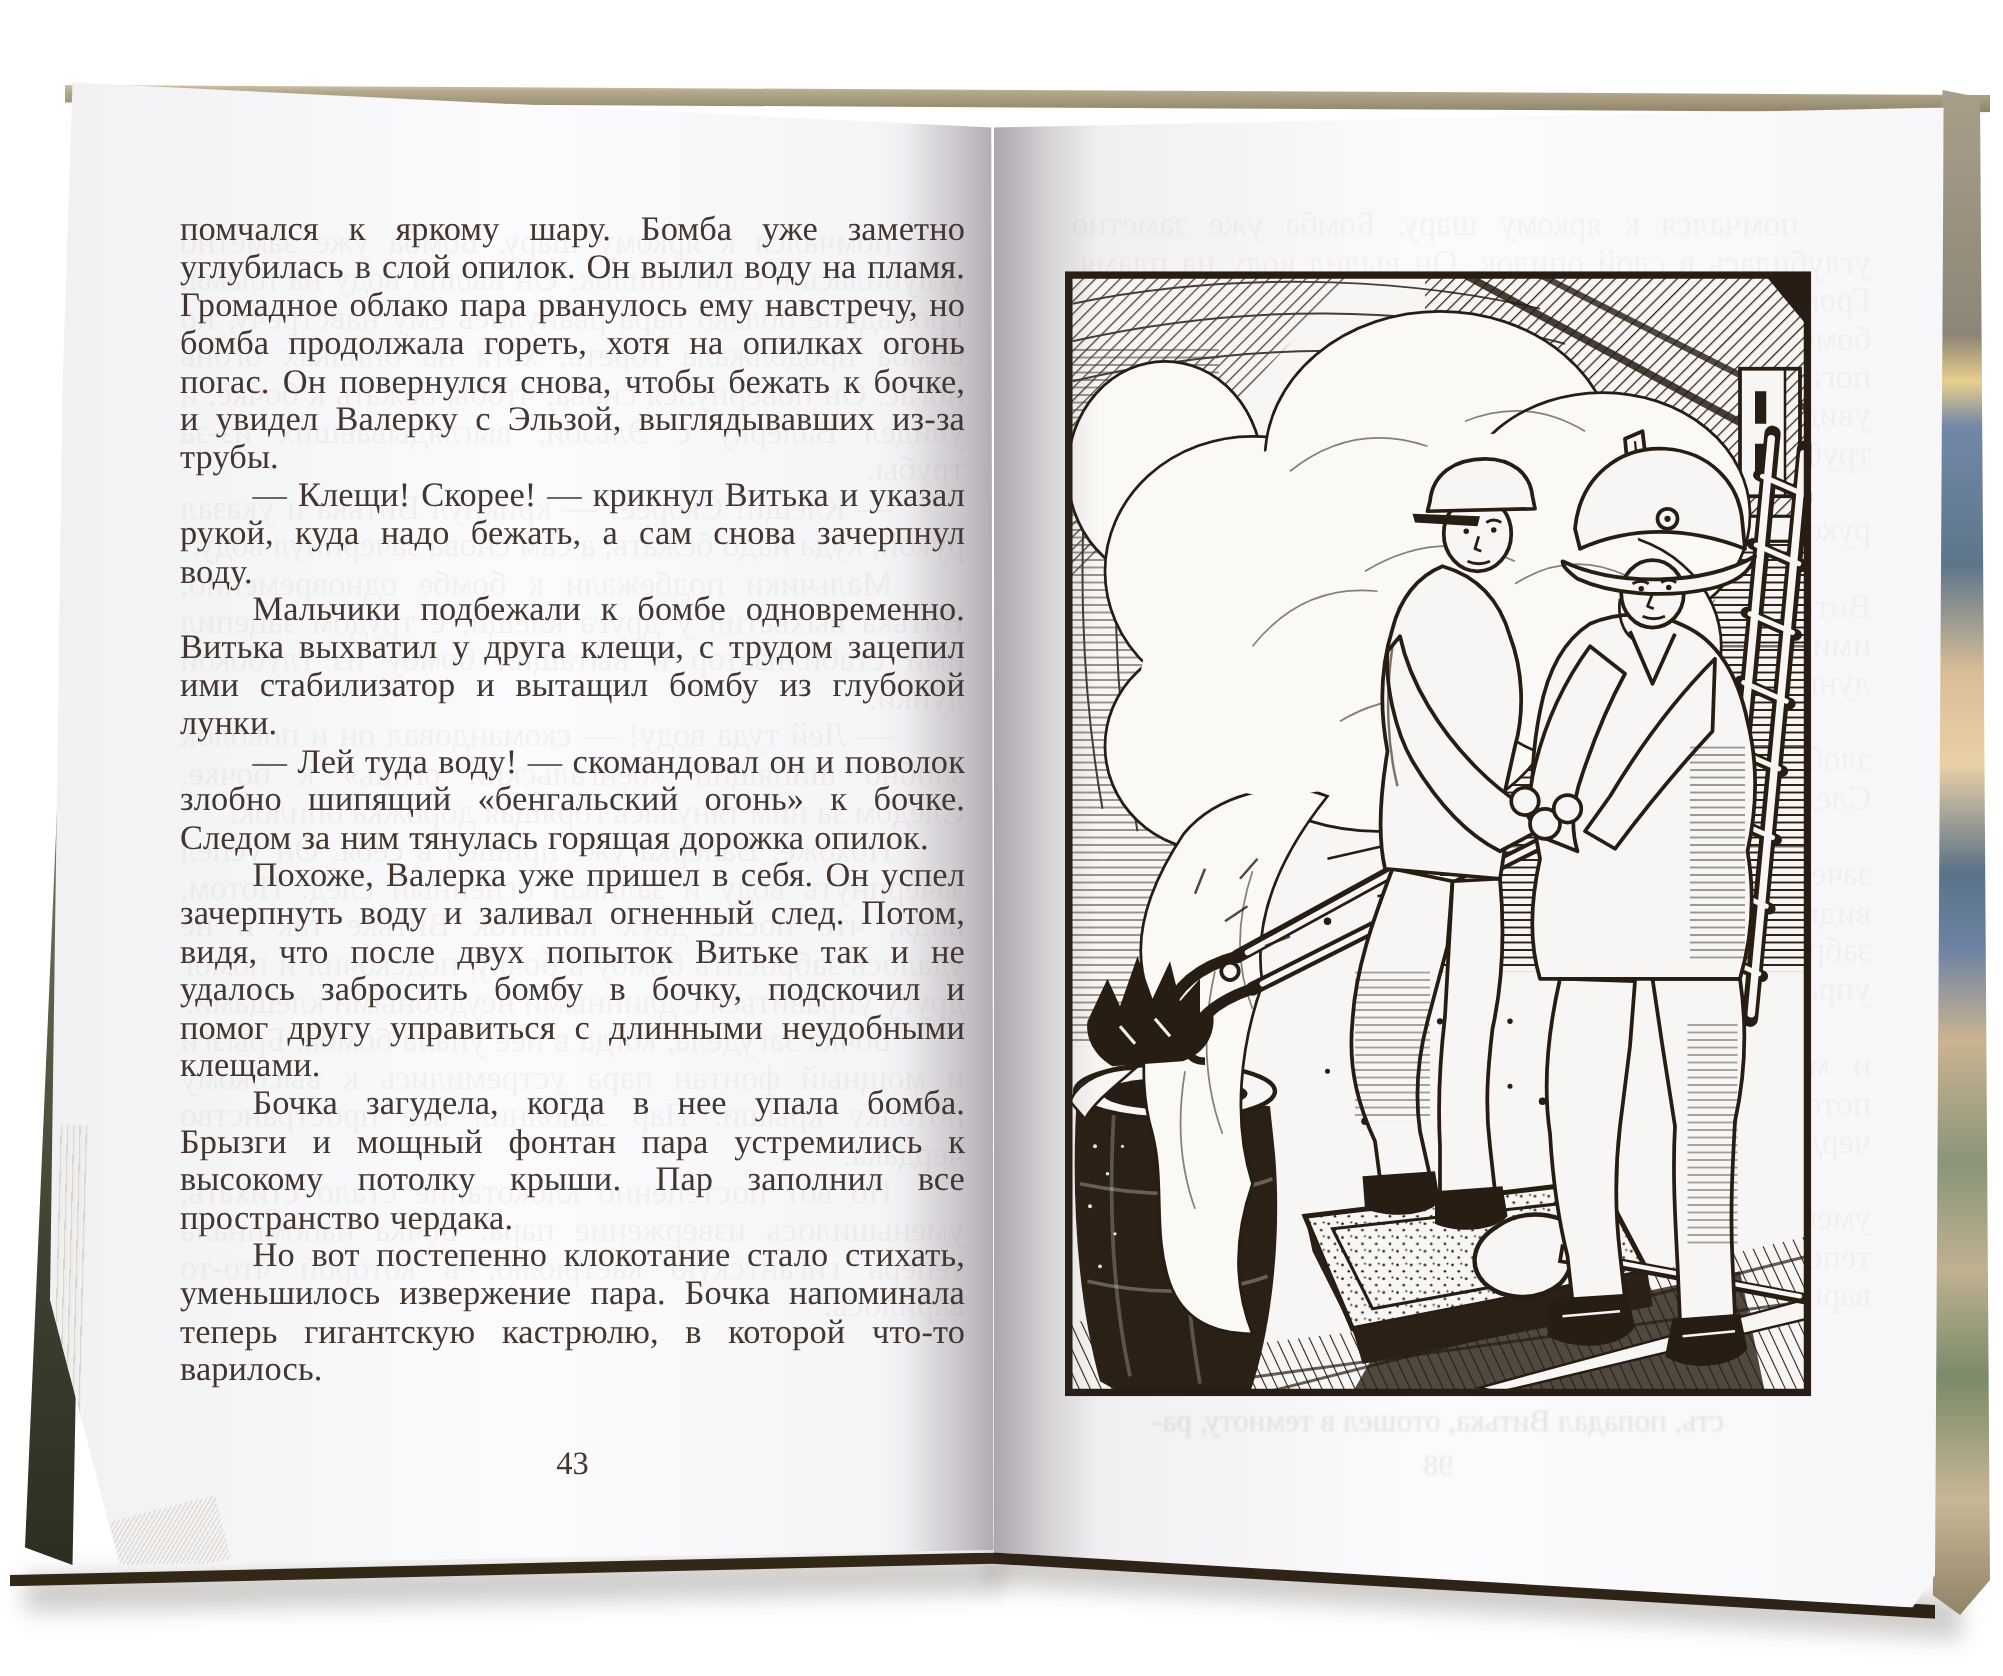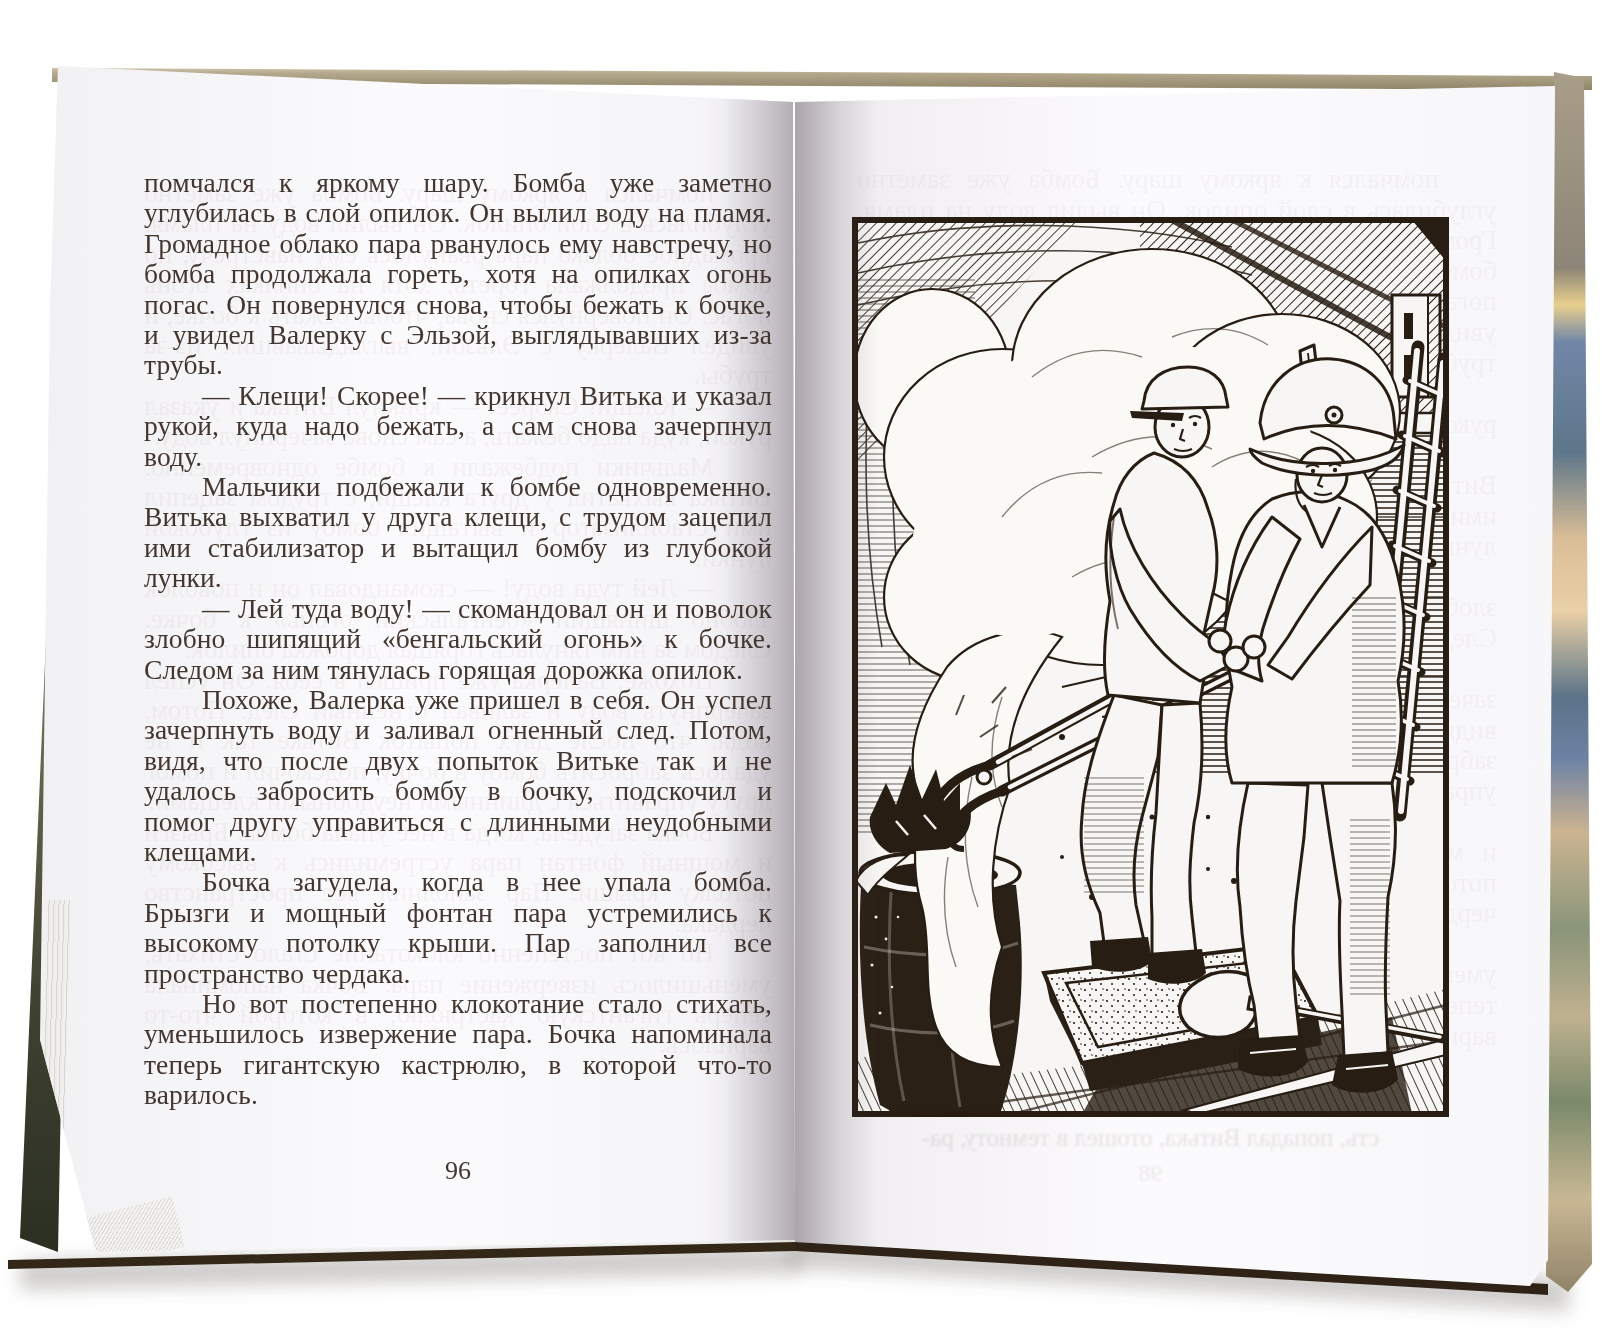--- a/index.html
+++ b/index.html
@@ -92,21 +92,21 @@
       </div>
     <div class="textblock">
         <p class="first">помчался к яркому шару. Бомба уже заметно углубилась в слой опилок. Он вылил воду на пламя. Громадное облако пара рванулось ему навстречу, но бомба продолжала гореть, хотя на опилках огонь погас. Он повернулся снова, чтобы бежать к бочке, и увидел Валерку с Эльзой, выглядывавших из-за трубы.</p>
         <p>— Клещи! Скорее! — крикнул Витька и указал рукой, куда надо бежать, а сам снова зачерпнул воду.</p>
         <p>Мальчики подбежали к бомбе одновременно. Витька выхватил у друга клещи, с трудом зацепил ими стабилизатор и вытащил бомбу из глубокой лунки.</p>
         <p>— Лей туда воду! — скомандовал он и поволок злобно шипящий «бенгальский огонь» к бочке. Следом за ним тянулась горящая дорожка опилок.</p>
         <p>Похоже, Валерка уже пришел в себя. Он успел зачерпнуть воду и заливал огненный след. Потом, видя, что после двух попыток Витьке так и не удалось забросить бомбу в бочку, подскочил и помог другу управиться с длинными неудобными клещами.</p>
         <p>Бочка загудела, когда в нее упала бомба. Брызги и мощный фонтан пара устремились к высокому потолку крыши. Пар заполнил все пространство чердака.</p>
         <p>Но вот постепенно клокотание стало стихать, уменьшилось извержение пара. Бочка напоминала теперь гигантскую кастрюлю, в которой что-то варилось.</p>
       </div>
-    <div class="pageno">96</div>
+    <div class="pageno">43</div>
     <div class="gutter-left"></div>
     <div class="stack-lines"></div>
     <div class="stack-corner"></div>
   </div>
 
   <div class="page page-right">
     <div class="ghost ghost-r">
         <p class="first">помчался к яркому шару. Бомба уже заметно углубилась в слой опилок. Он вылил воду на пламя. Громадное облако пара рванулось ему навстречу, но бомба продолжала гореть, хотя на опилках огонь погас. Он повернулся снова, чтобы бежать к бочке, и увидел Валерку с Эльзой, выглядывавших из-за трубы.</p>
         <p>— Клещи! Скорее! — крикнул Витька и указал рукой, куда надо бежать, а сам снова зачерпнул воду.</p>
         <p>Мальчики подбежали к бомбе одновременно. Витька выхватил у друга клещи, с трудом зацепил ими стабилизатор и вытащил бомбу из глубокой лунки.</p>

